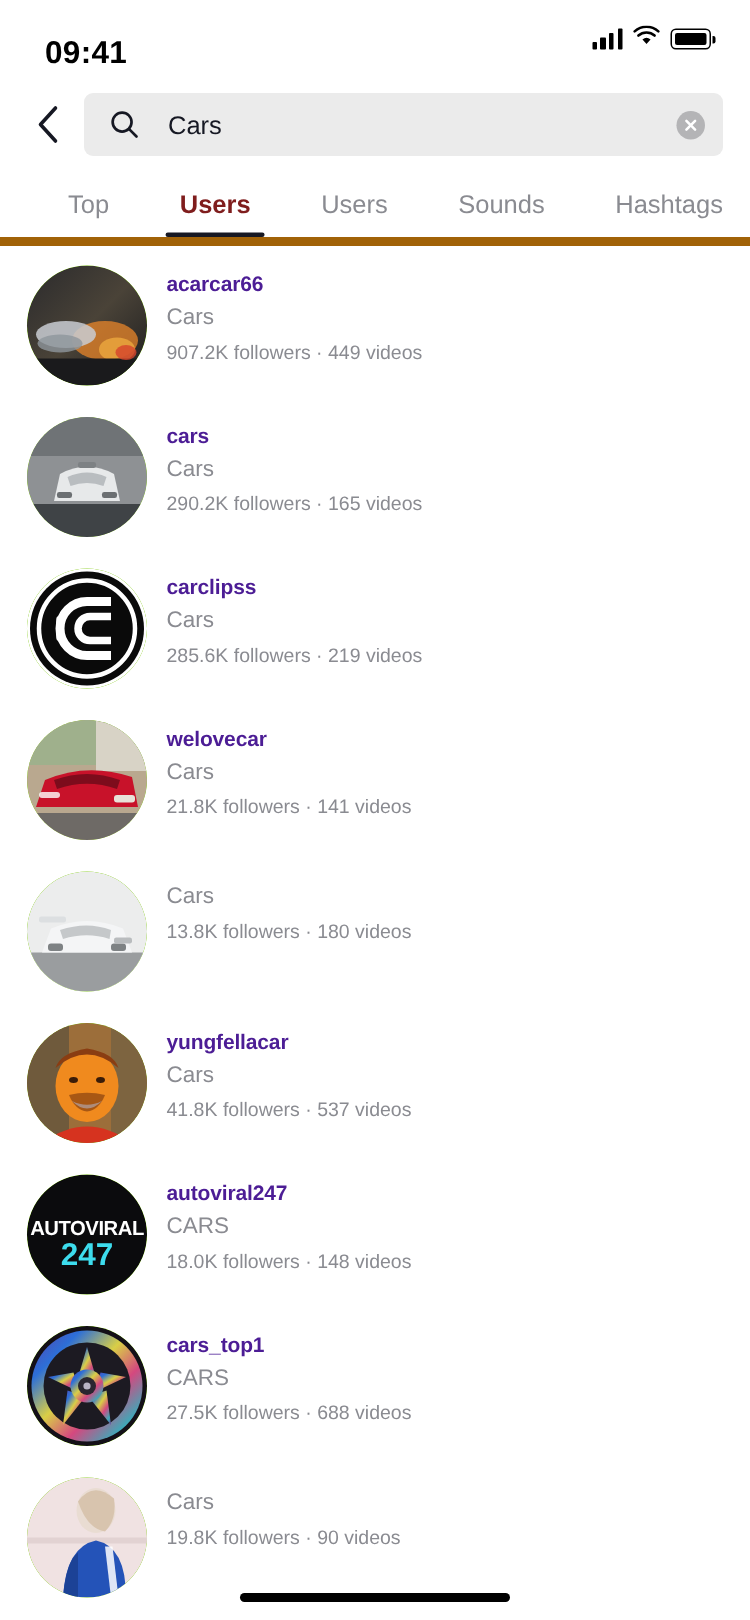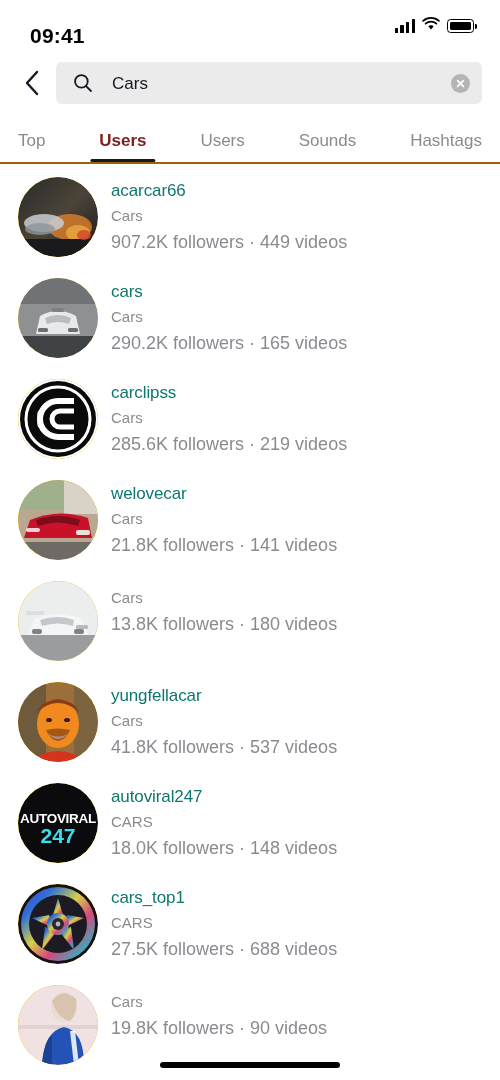--- a/index.html
+++ b/index.html
@@ -61,22 +61,22 @@
     background:#b4b4b6;
     display:flex; align-items:center; justify-content:center;
     cursor:pointer;
   }
 
   
   .tabs{
     display:flex; align-items:flex-end;
     height:50px;
     padding:0 18px;
-    border-bottom:2px solid #a16207;
-    justify-content:space-between;
+    border-bottom:6px solid #a16207;
+    justify-content:flex-end;
     gap:47px;
   }
   .tab{
     position:relative;
     font-size:17px;
     color:#8a8b91;
     padding-bottom:11px;
     cursor:pointer;
     white-space:nowrap;
   }
@@ -89,37 +89,37 @@
   
   .user-list{ padding-top:4px; }
   .user-row{
     display:flex; align-items:flex-start;
     padding:9px 16px 9px 18px;
     height:101px;
     cursor:pointer;
   }
   .avatar{
     flex:0 0 80px; width:80px; height:80px; border-radius:50%;
-    overflow:hidden; position:relative; background:#eab308;
+    overflow:hidden; position:relative; background:#84cc16;
   }
   .avatar svg{ display:block; width:100%; height:100%; }
   .user-info{
     margin-left:13px; padding-top:3px;
     display:flex; flex-direction:column;
     min-width:0;
   }
   .username{
-    font-size:17px; font-weight:normal; color:#0f766e;
+    font-size:14px; font-weight:bold; color:#4c1d95;
     line-height:1.3; letter-spacing:-.1px;
   }
   .nickname{
     font-size:15px; color:#8a8b91; line-height:1.55; margin-top:2px;
   }
   .stats{
-    font-size:18px; color:#8a8b91; line-height:1.55; margin-top:2px;
+    font-size:13px; color:#8a8b91; line-height:1.55; margin-top:2px;
   }
 
   
   .home-indicator{
     position:absolute; left:50%; transform:translateX(-50%);
     bottom:12px; width:180px; height:6px;
     background:#000; border-radius:3px;
     z-index:20;
   }
 </style>

